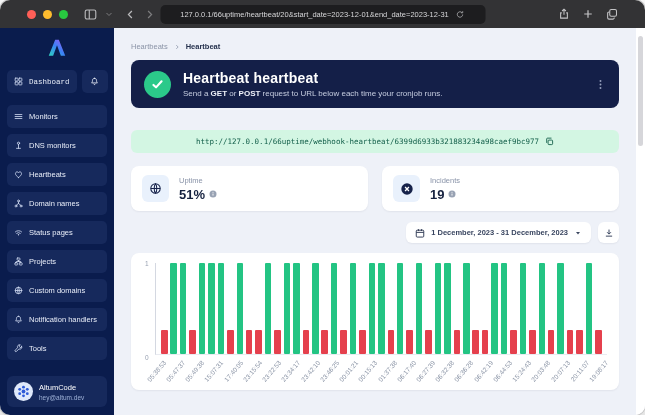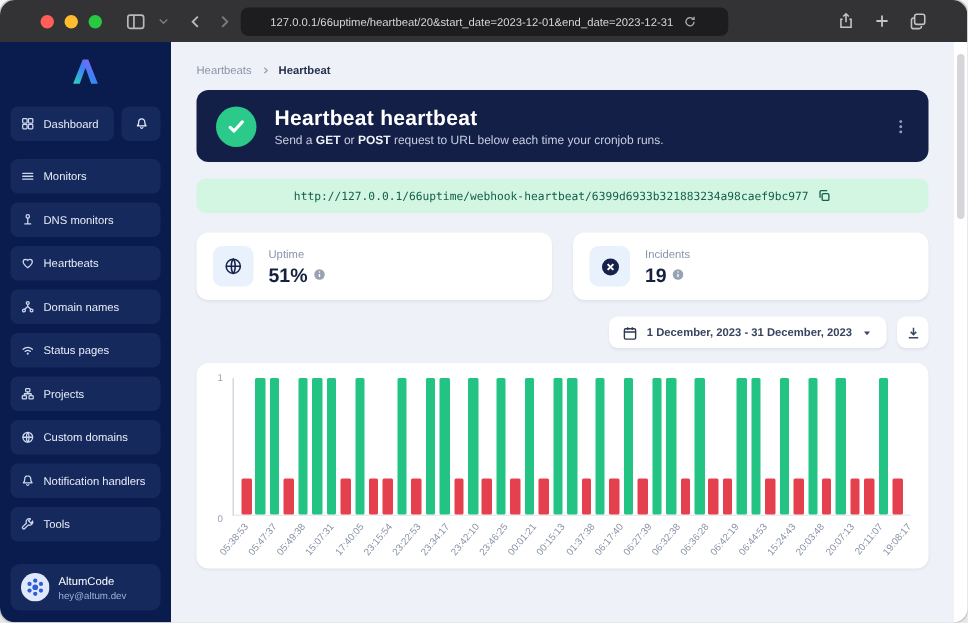--- a/index.html
+++ b/index.html
@@ -42,21 +42,21 @@
   .breadcrumb .current{color:#26324e;font-weight:bold}
   
   .banner{margin-top:9px;background:var(--banner-bg);border-radius:8px;padding:10px 13px;display:flex;align-items:center;gap:12px}
   .check-circle{width:27px;height:27px;border-radius:50%;background:var(--accent-green);display:flex;
     align-items:center;justify-content:center;flex:none}
   .banner-title{font-size:14px;font-weight:bold;color:#fff;letter-spacing:.2px}
   .banner-sub{font-size:8px;color:#c6cde0;margin-top:3px}
   .banner-sub b{color:#eef1f9}
   .banner-menu{margin-left:auto;color:#96a0bc;display:flex}
   
-  .webhook{margin-top:11px;background:var(--webhook-bg);border-radius:6px;height:23px;display:flex;
+  .webhook{margin-top:22px;background:var(--webhook-bg);border-radius:6px;height:23px;display:flex;
     align-items:center;justify-content:center;gap:6px}
   .webhook-url{font-family:"DejaVu Sans Mono",monospace;font-size:7.5px;color:#14604b}
   .webhook .ic{color:#14604b;display:flex}
   
   .stats{display:flex;gap:14px;margin-top:13px}
   .stat-card{flex:1;background:#fff;border-radius:8px;padding:9px 11px;display:flex;align-items:center;gap:10px;
     box-shadow:0 1px 2px rgba(16,24,40,.06)}
   .stat-icon{width:27px;height:27px;border-radius:6px;background:#e9f1fc;display:flex;align-items:center;
     justify-content:center;color:#16224a;flex:none}
   .stat-label{font-size:7.5px;color:#8a94a9}
@@ -157,21 +157,21 @@
               <linearGradient id="lg1" x1="0" y1="1" x2="1" y2="0">
             <stop offset="0" stop-color="#2dd4bf"></stop>
                 <stop offset=".5" stop-color="#3b82f6"></stop>
                 <stop offset="1" stop-color="#a855f7"></stop>
           </linearGradient>
             </defs>
           <path d="M3 19 L10 1.5 L14 1.5 L21 19 L16.2 19 L12 7.6 L7.8 19 Z" fill="url(#lg1)"></path>
         </svg>
       </span>
       <div id="sidebar-nav">
-          <div class="side-row" style="margin-bottom: 6px;">
+          <div class="side-row" style="margin-bottom: 6px; font-family: Liberation Mono, monospace;">
             <div class="side-item" style="margin-bottom: 0px;">
               <span class="ic">
                 <svg width="9" height="9" viewBox="0 0 16 16" fill="none" stroke="currentColor" stroke-width="1.5" stroke-linecap="round" stroke-linejoin="round">
                   <rect x="2" y="2" width="5.2" height="5.2" rx="1"></rect>
                   <rect x="8.8" y="2" width="5.2" height="5.2" rx="1"></rect>
                   <rect x="2" y="8.8" width="5.2" height="5.2" rx="1"></rect>
                   <rect x="8.8" y="8.8" width="5.2" height="5.2" rx="1"></rect>
                 </svg>
               </span>
               <span>Dashboard</span>

